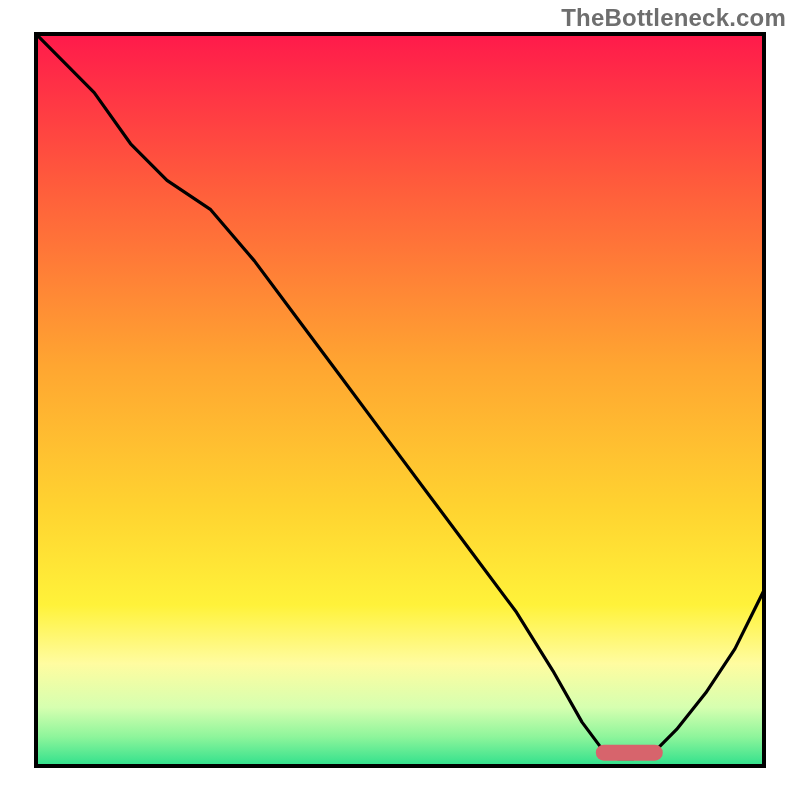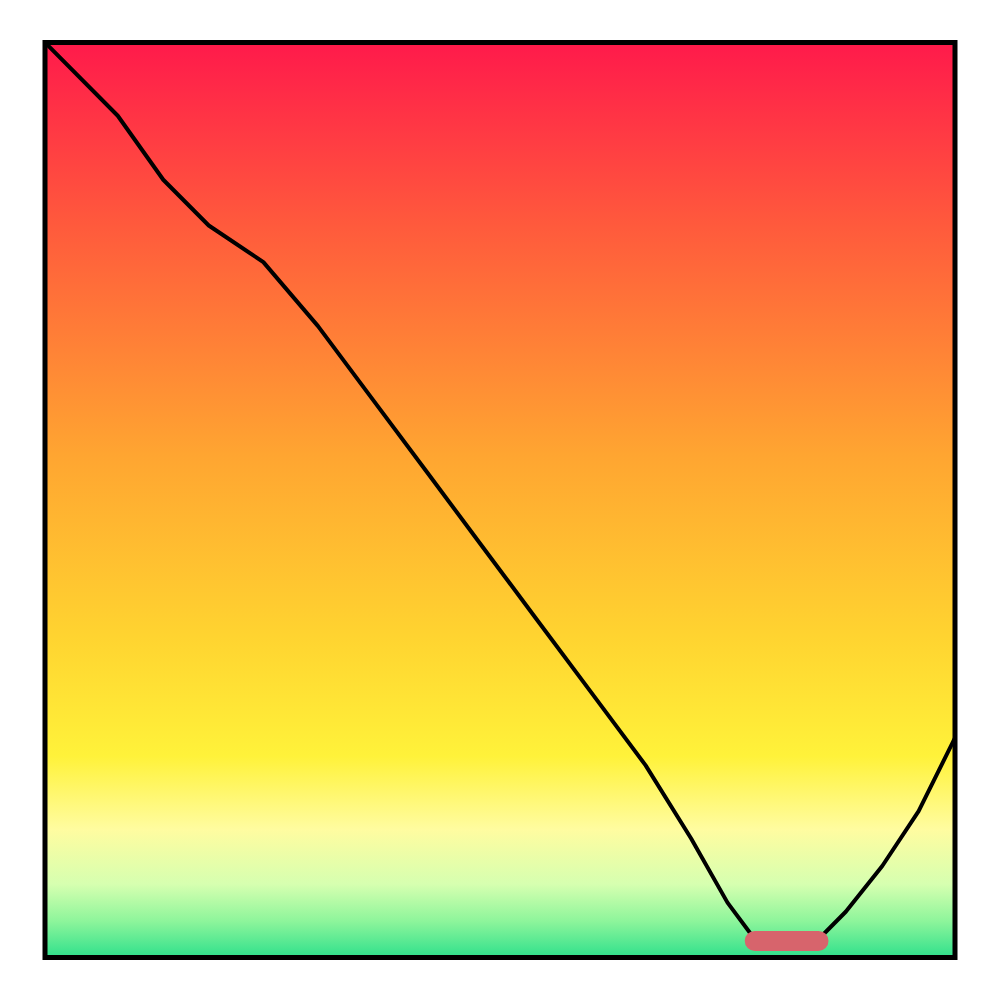--- a/index.html
+++ b/index.html
@@ -44,20 +44,21 @@
     stroke: #000000;
     stroke-width: 4;
   }
   .marker {
     stroke-linecap: round;
   }
 </style>
 </head>
 <body>
 <div class="container">
+  <div class="watermark">TheBottleneck.com</div>
 
   <svg class="chart" viewBox="0 0 800 800">
     <defs>
       <linearGradient id="bg-grad" x1="0" y1="0" x2="0" y2="1">
         <stop id="stop0" offset="0%" stop-color="#ff1a4b"></stop>
         <stop id="stop1" offset="20%" stop-color="#ff5a3c"></stop>
         <stop id="stop2" offset="45%" stop-color="#ffa531"></stop>
         <stop id="stop3" offset="65%" stop-color="#ffd430"></stop>
         <stop id="stop4" offset="78%" stop-color="#fff23a"></stop>
         <stop id="stop5" offset="86%" stop-color="#fffca0"></stop>

